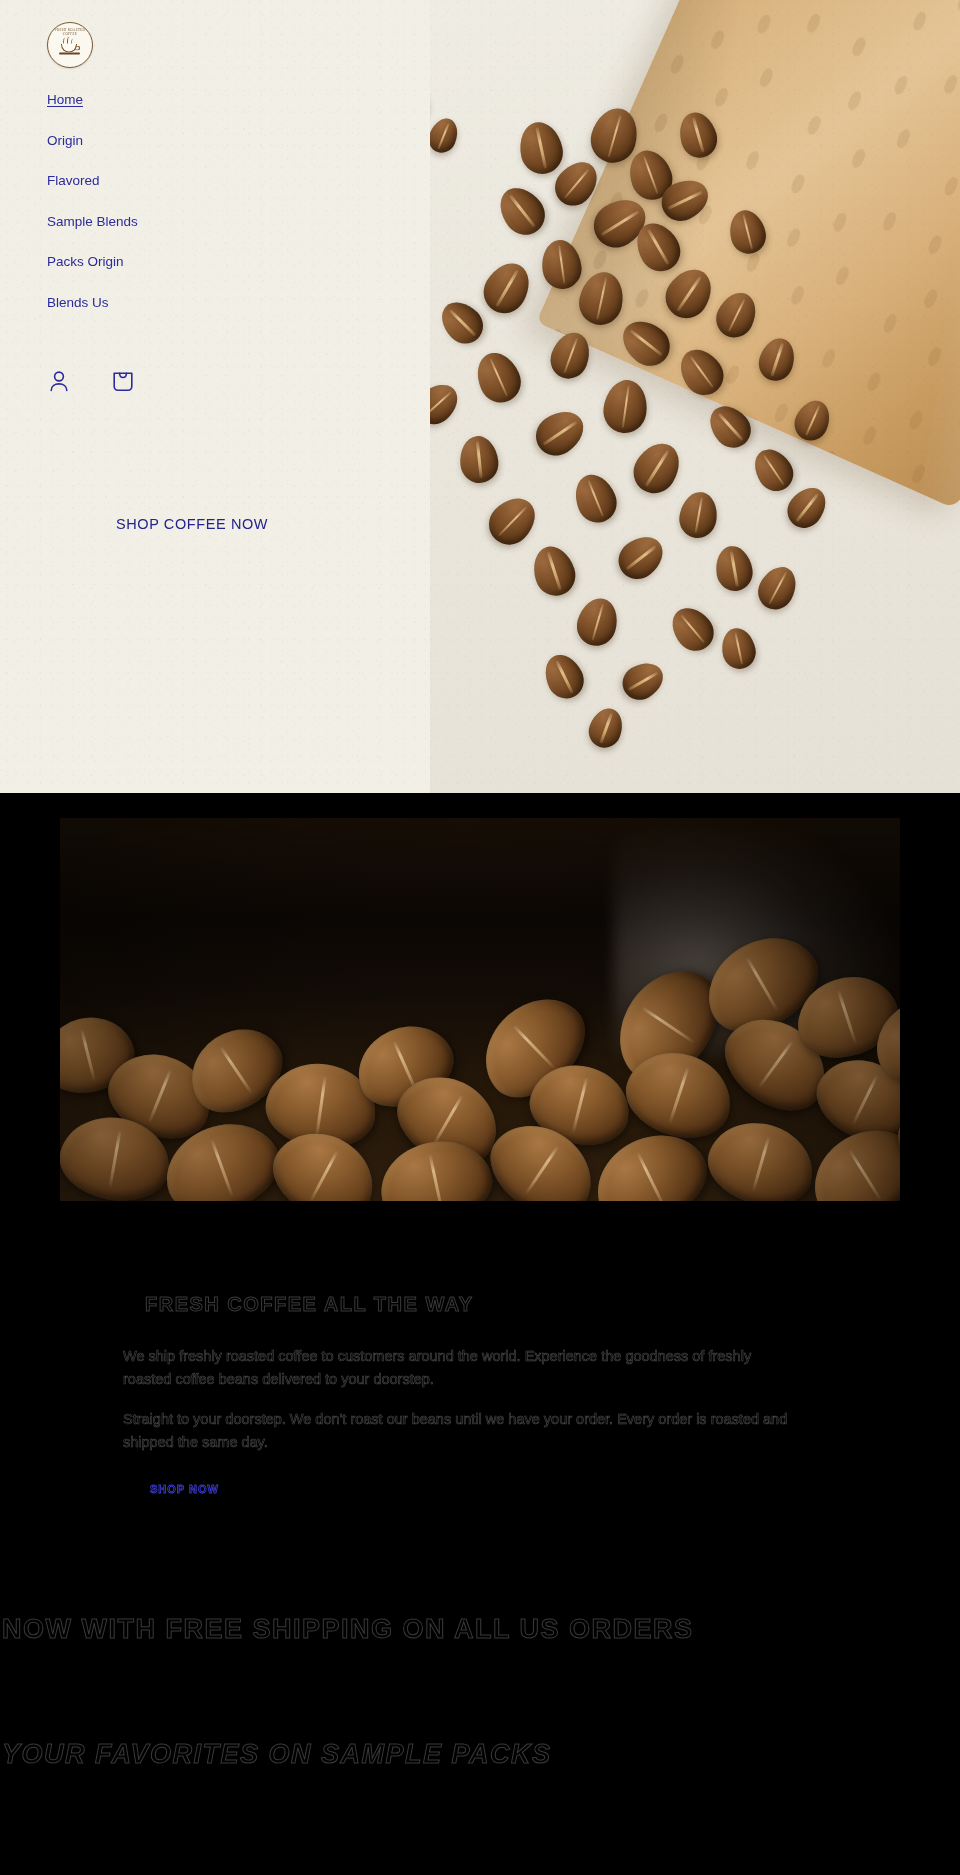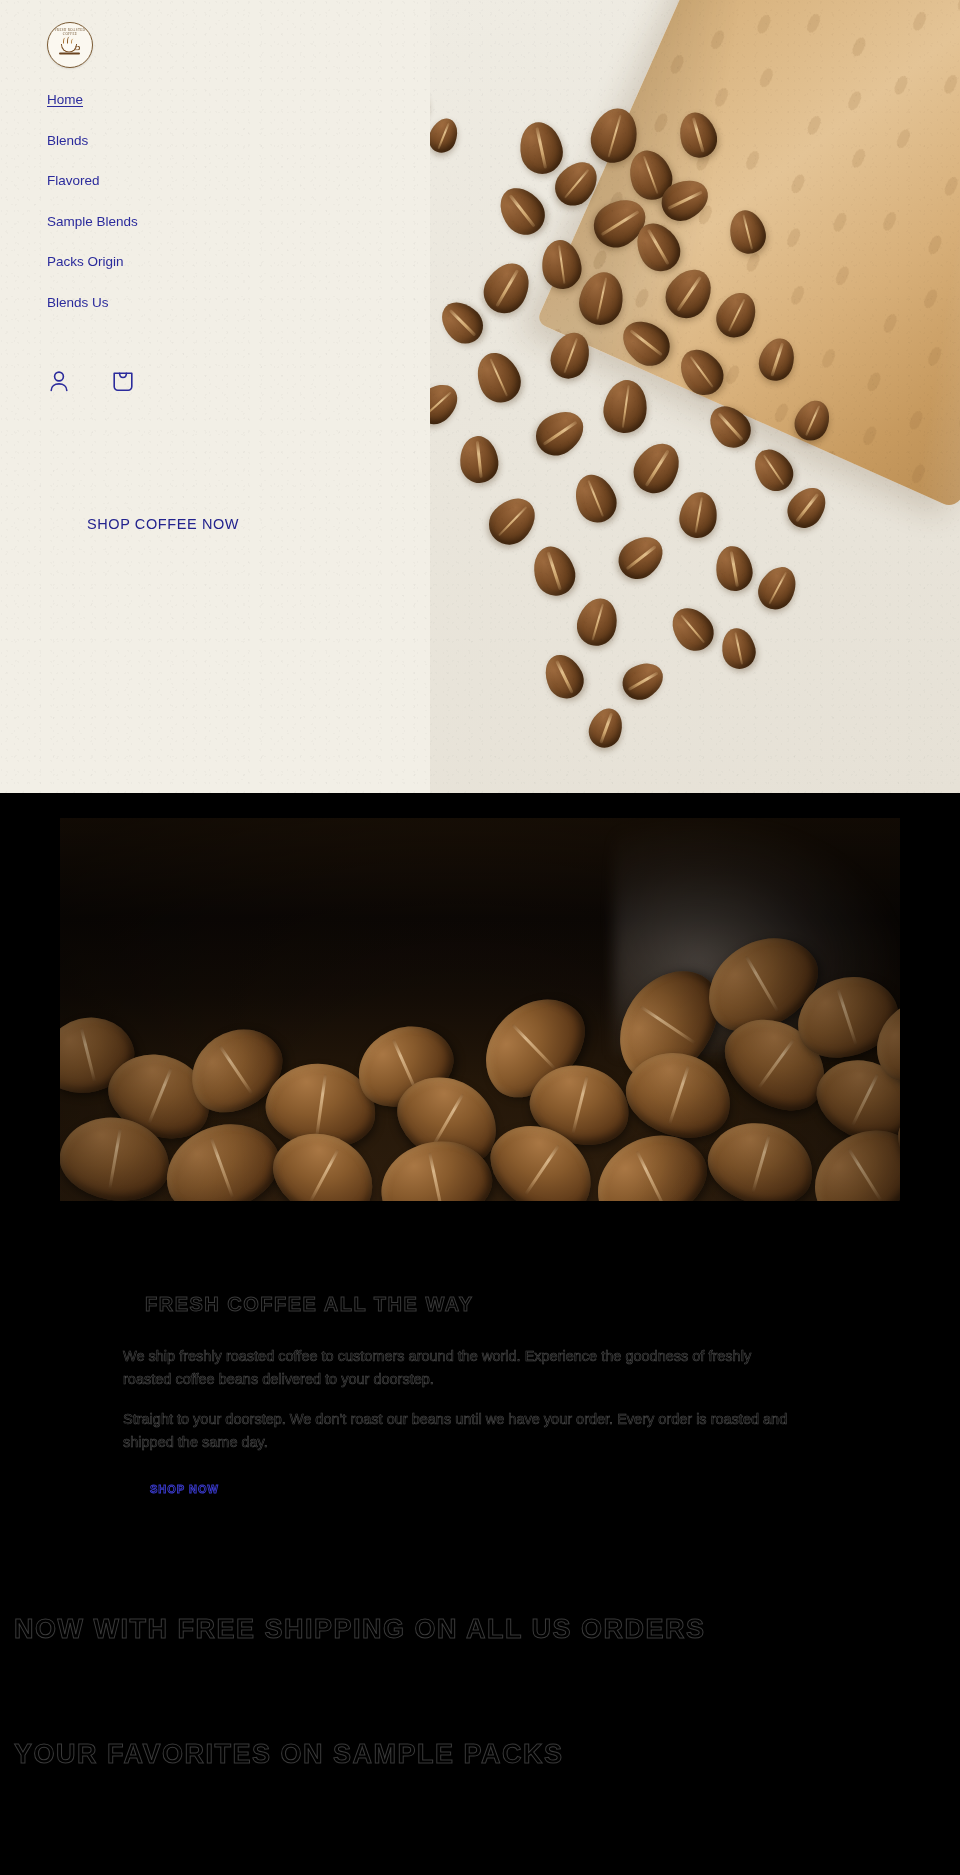--- a/index.html
+++ b/index.html
@@ -228,20 +228,21 @@
   .hero-headline {
     font-size: 25px;
     line-height: 1.28;
     font-weight: 700;
     color: #0e0e0e;
     letter-spacing: -.1px;
   }
   .hero-cta {
     display: inline-block;
     margin-top: 32px;
+    margin-left: 29px;
     color: #23238e;
     font-size: 14.5px;
     letter-spacing: .6px;
     text-decoration: none;
   }
 
   
   .dark {
     position: relative;
     width: 960px;
@@ -323,30 +324,30 @@
     font-size: 11px;
     letter-spacing: 1px;
     font-weight: 600;
     color: transparent;
     -webkit-text-stroke: .9px #3b3bd0;
     text-decoration: none;
   }
 
   .promo-band {
     position: relative;
-    padding-left: 12px;
+    padding-left: 0;
     margin-top: 118px;
     z-index: 2;
   }
   .promo-h {
     font-size: 27px;
     line-height: 1.1;
     padding-left: 2px;
   }
-  .promo-band.second { margin-top: 95px; }
+  .promo-band.second { margin-top: 95px; font-style: italic; }
 </style>
 </head>
 <body>
 
 <div id="page">
 
   <section class="hero">
 
     <div class="hero-photo">
       <div class="kraft-bag"></div>
@@ -410,21 +411,21 @@
           <span class="steam s2"></span>
           <span class="steam s3"></span>
           <span class="cup-body"></span>
           <span class="cup-handle"></span>
           <span class="cup-saucer"></span>
         </div>
       </div>
 
       <nav class="nav">
         <a href="#" class="current">Home</a>
-        <a href="#">Blends</a>
+        <a href="#">Origin</a>
         <a href="#">Flavored</a>
         <a href="#">Sample Blends</a>
         <a href="#">Packs Origin</a>
         <a href="#">Blends Us</a>
       </nav>
 
       <div class="icon-row">
         <a href="#" aria-label="Account">
           <svg width="24" height="25" viewBox="0 0 24 25" fill="none" stroke="#2b2b9c" stroke-width="1.6" stroke-linecap="round" stroke-linejoin="round">
             <circle cx="12" cy="7.5" r="4.4"></circle>

